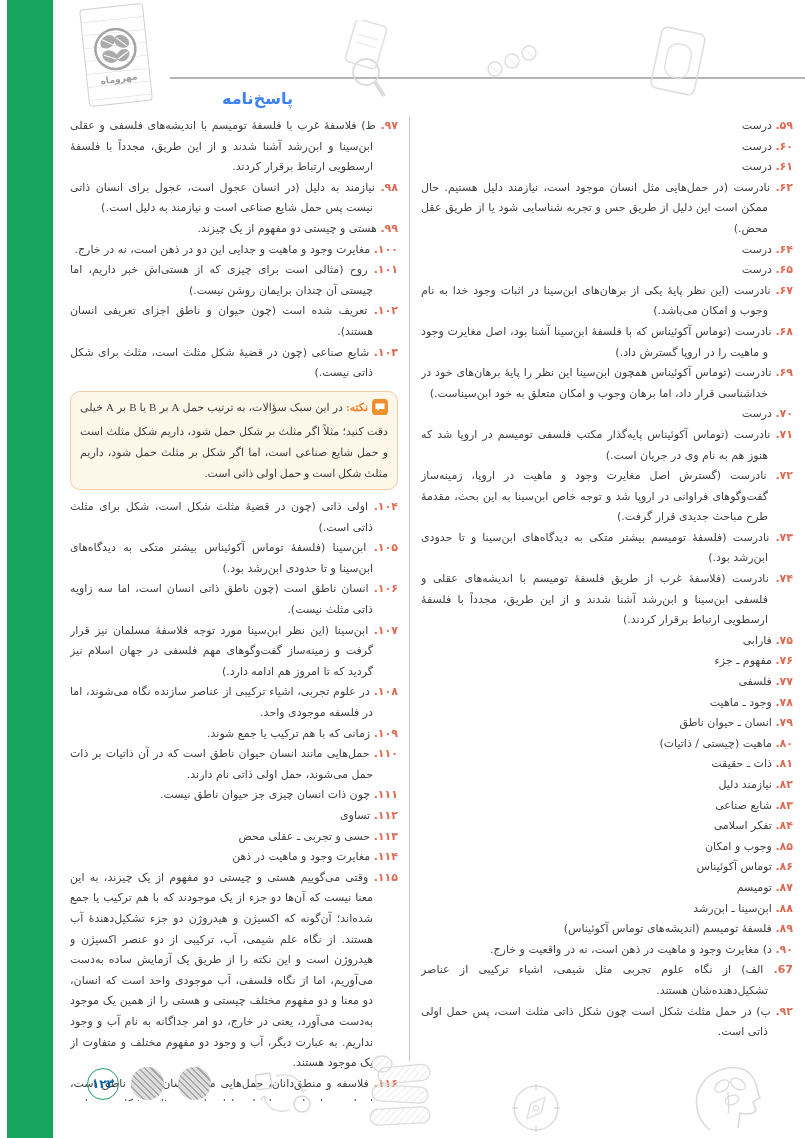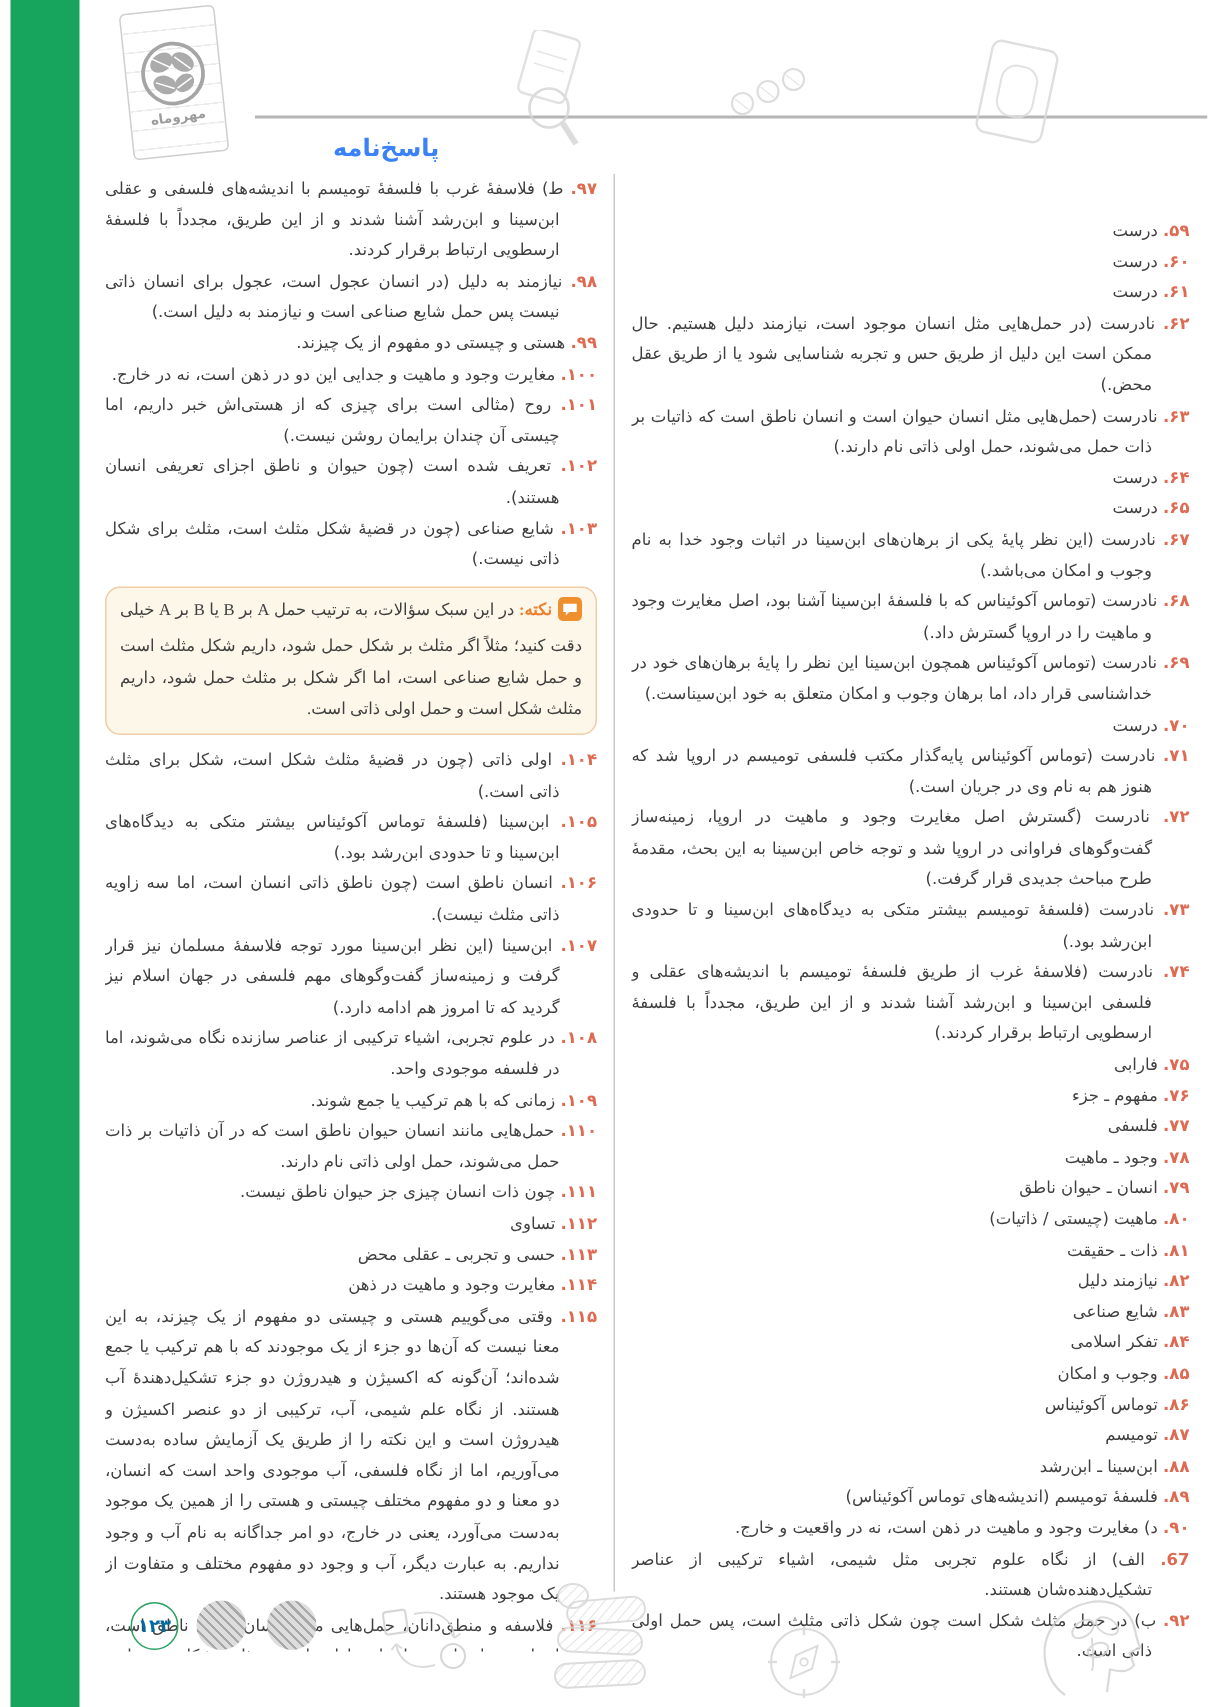--- a/index.html
+++ b/index.html
@@ -22,21 +22,21 @@
   .page-title { position:absolute; left:222px; top:55px; color:#3b82f6; font-weight:bold; font-size:16px; direction:rtl;margin-top:34px; }
   .header-line { position:absolute; left:170px; right:0; top:77px; height:2px; background:#b5b5b5; }
   .sketch { position:absolute; opacity:.85; }
 
   
   .content {
     position:absolute; top:116px; right:12px; width:723px;
     display:flex; direction:rtl; gap:11px;
   }
   .col { font-size:11px; line-height:20.6px; text-align:justify; direction:rtl; overflow:hidden; max-height:985px; }
-  .col-a { width:372px;margin-top:28px; }
+  .col-a { width:372px; }
   .v-divider { width:1px; height:945px; background:#c8c8c8; flex:none; }
   .col-b { flex:1; }
   .item { padding-right:25px; text-indent:-25px; }
   .num { color:#de6a52; font-weight:bold; }
 
   .note {
     background:#fdf7ea; border:1.5px solid #f0cda4; border-radius:10px;
     padding:5px 9px 6px 9px; margin:7px 0; text-indent:0;font-family:Liberation Serif, serif;
   }
   .note-icon { display:inline-block; vertical-align:-4px; margin-left:4px; }
@@ -106,21 +106,20 @@
   <div class="col col-a">
 
       <p class="item"><span class="num">۵۹.</span> <span>درست</span></p>
 
       <p class="item"><span class="num">۶۰.</span> <span>درست</span></p>
 
       <p class="item"><span class="num">۶۱.</span> <span>درست</span></p>
 
       <p class="item"><span class="num">۶۲.</span> <span>نادرست (در حمل‌هایی مثل انسان موجود است، نیازمند دلیل هستیم. حال ممکن است این دلیل از طریق حس و تجربه شناسایی شود یا از طریق عقل محض.)</span></p>
 
-      <p class="item"><span class="num">۶۳.</span> <span>نادرست (حمل‌هایی مثل انسان حیوان است و انسان ناطق است که ذاتیات بر ذات حمل می‌شوند، حمل اولی ذاتی نام دارند.)</span></p>
 
       <p class="item"><span class="num">۶۴.</span> <span>درست</span></p>
 
       <p class="item"><span class="num">۶۵.</span> <span>درست</span></p>
 
 
       <p class="item"><span class="num">۶۷.</span> <span>نادرست (این نظر پایهٔ یکی از برهان‌های ابن‌سینا در اثبات وجود خدا به نام وجوب و امکان می‌باشد.)</span></p>
 
       <p class="item"><span class="num">۶۸.</span> <span>نادرست (توماس آکوئیناس که با فلسفهٔ ابن‌سینا آشنا بود، اصل مغایرت وجود و ماهیت را در اروپا گسترش داد.)</span></p>
 

